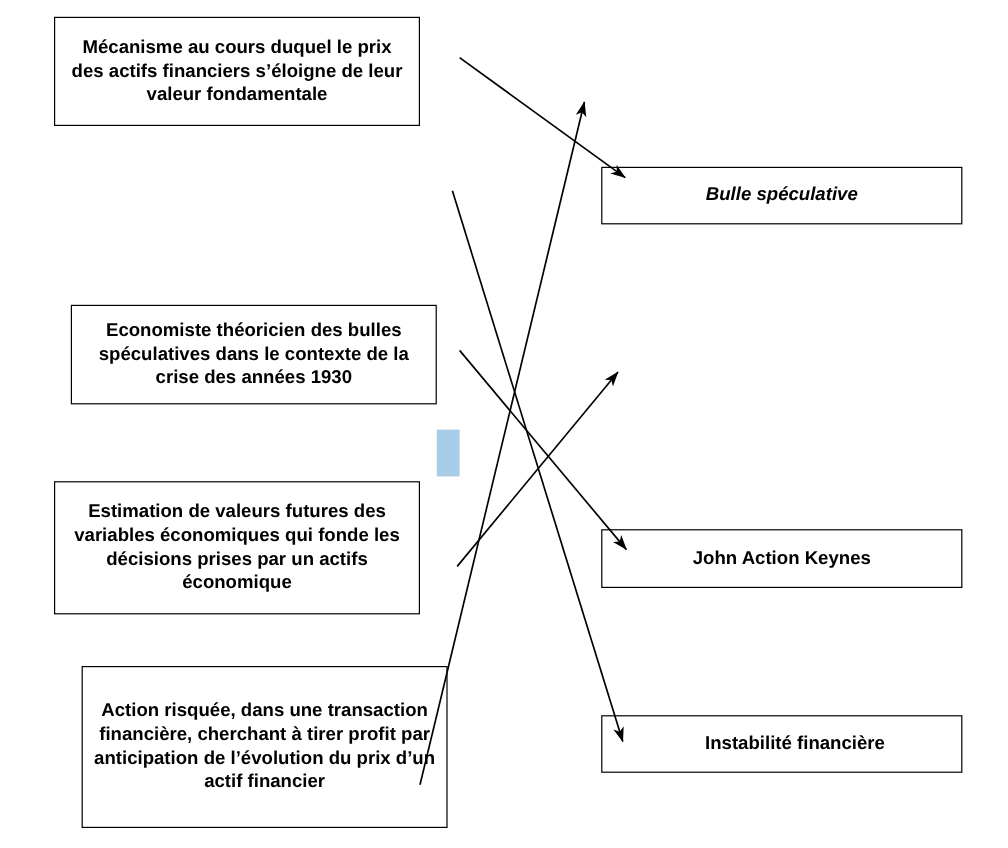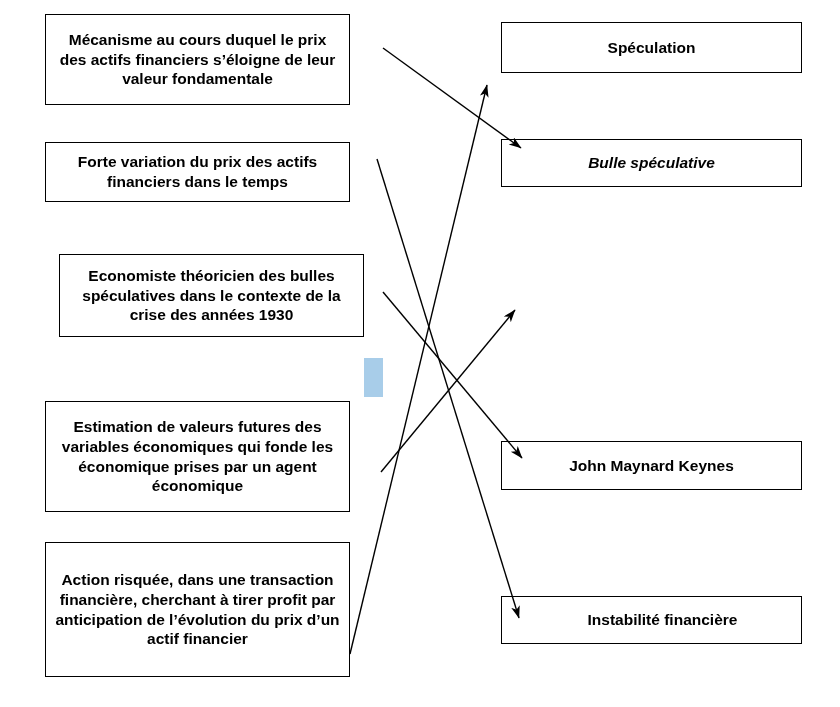--- a/index.html
+++ b/index.html
@@ -37,21 +37,21 @@
 
   .box .txt {
     display: block;
     width: 100%;
   }
 
   #lcard0 { top: 14px;  height: 91px; }
   #lcard1 { top: 142px; height: 60px; }
   #lcard2 { top: 254px; height: 83px; margin-left: 14px; }
   #lcard3 { top: 401px; height: 111px; }
-  #lcard4 { top: 542px; height: 135px; }
+  #lcard4 { top: 555px; height: 135px; margin-left: 23px; }
 
   #rcard0 { top: 22px;  height: 51px; }
   #rcard1 { top: 139px; height: 48px; font-style: italic; }
   #rcard2 { top: 275px; height: 48px; }
   #rcard3 { top: 441px; height: 49px; }
   #rcard4 { top: 596px; height: 48px; padding-left: 30px; }
 
   #blue-marker {
     position: absolute;
     left: 364px;
@@ -71,41 +71,35 @@
   }
 </style>
 </head>
 <body>
 
 <div id="canvas">
 
   <div class="box left" id="lcard0">
     <span class="txt">Mécanisme au cours duquel le prix des actifs financiers s’éloigne de leur valeur fondamentale</span>
   </div>
-  <div class="box left" id="lcard1">
-    <span class="txt">Forte variation du prix des actifs financiers dans le temps</span>
-  </div>
   <div class="box left" id="lcard2">
     <span class="txt">Economiste théoricien des bulles spéculatives dans le contexte de la crise des années 1930</span>
   </div>
   <div class="box left" id="lcard3">
-    <span class="txt">Estimation de valeurs futures des variables économiques qui fonde les économique prises par un agent économique</span>
+    <span class="txt">Estimation de valeurs futures des variables économiques qui fonde les décisions prises par un actifs économique</span>
   </div>
   <div class="box left" id="lcard4">
     <span class="txt">Action risquée, dans une transaction financière, cherchant à tirer profit par anticipation de l’évolution du prix d’un actif financier</span>
   </div>
 
-  <div class="box right" id="rcard0">
-    <span class="txt">Spéculation</span>
-  </div>
   <div class="box right" id="rcard1">
     <span class="txt">Bulle spéculative</span>
   </div>
   <div class="box right" id="rcard3">
-    <span class="txt">John Maynard Keynes</span>
+    <span class="txt">John Action Keynes</span>
   </div>
   <div class="box right" id="rcard4">
     <span class="txt">Instabilité financière</span>
   </div>
 
   <div id="blue-marker" style="left: 364px; top: 358px; width: 19px; height: 39px; background: rgb(168, 205, 233);"></div>
 
   <svg id="connectors" viewBox="0 0 840 707" xmlns="http://www.w3.org/2000/svg">
     <defs>
       <marker id="ah" markerWidth="10" markerHeight="10" refX="8.6" refY="3.2" orient="auto" markerUnits="strokeWidth">

